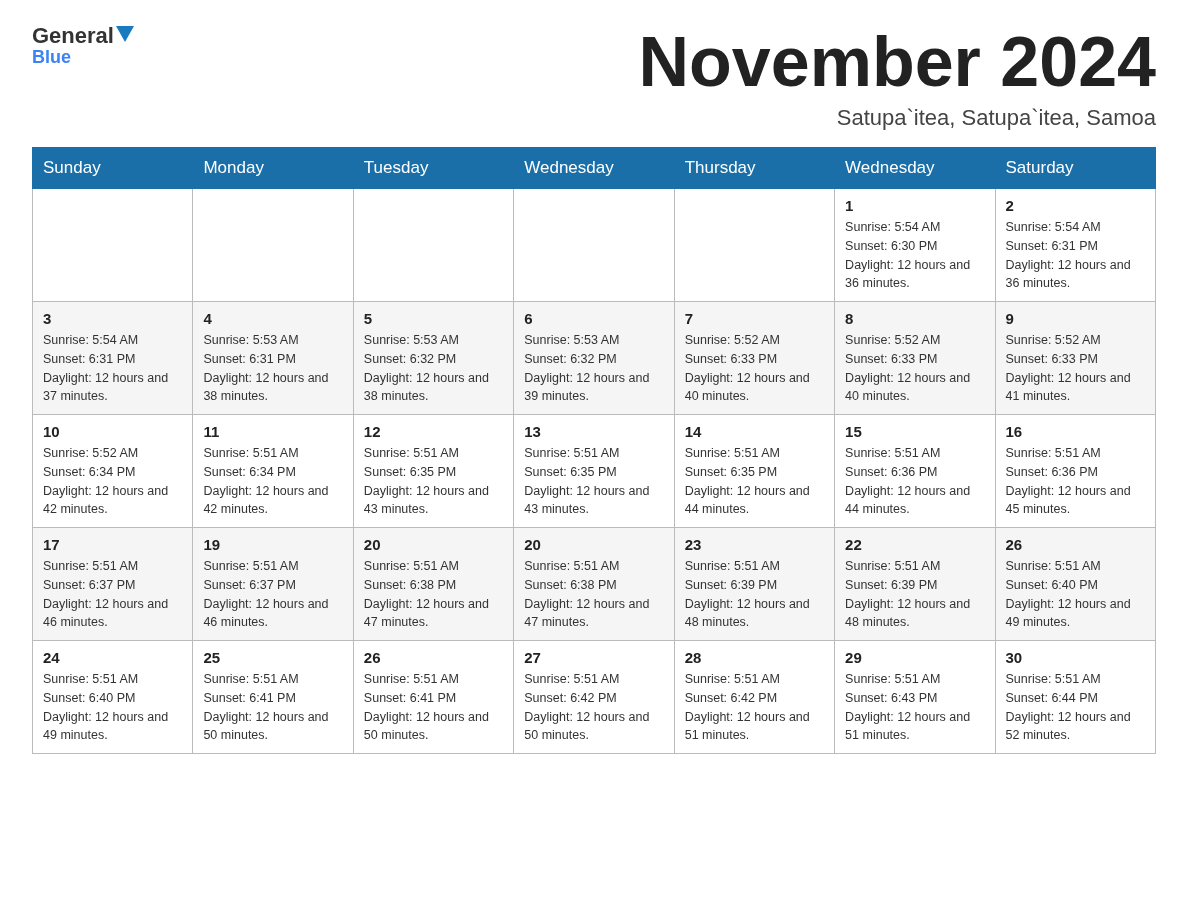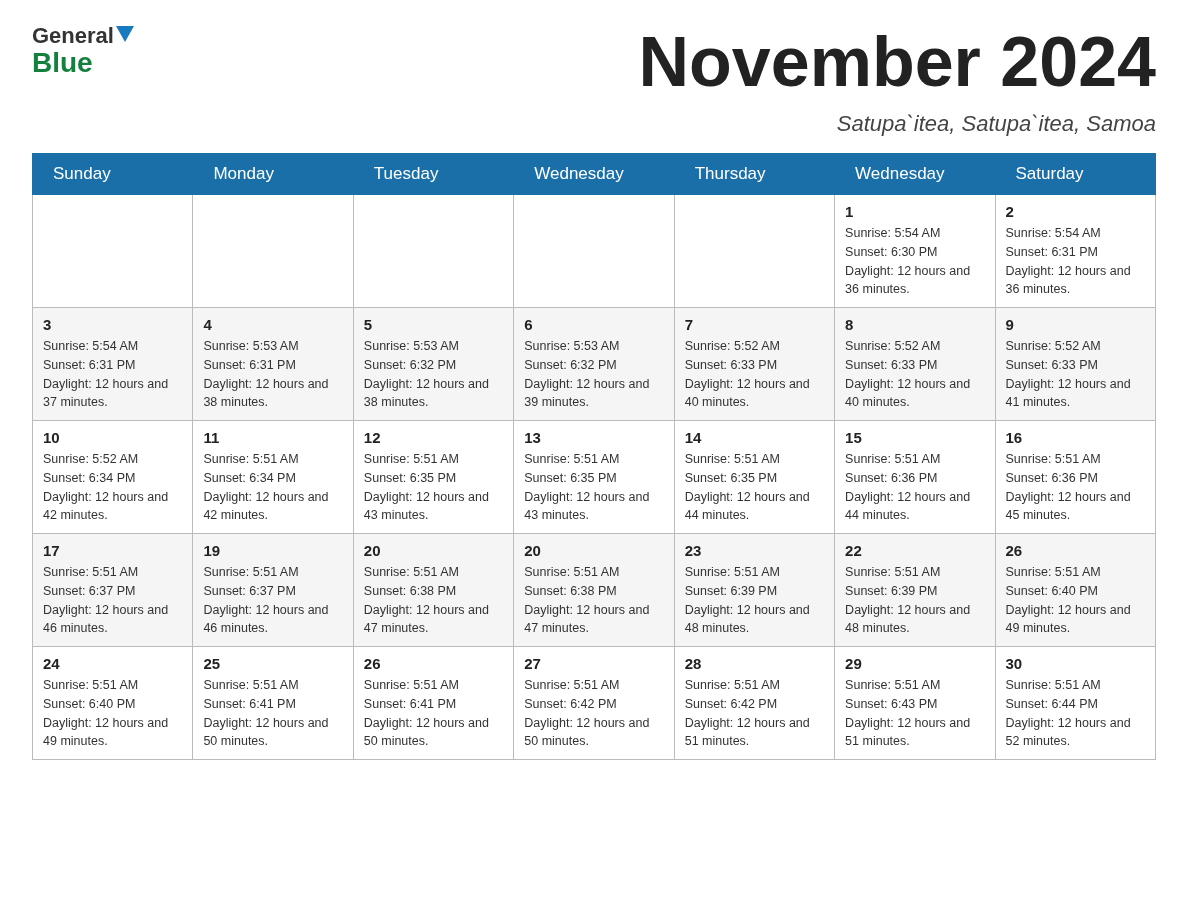--- a/index.html
+++ b/index.html
@@ -32,34 +32,33 @@
     }
     .month-title {
       font-size: 70px;
       font-weight: bold;
       color: #222;
       line-height: 1.1;
     }
     .location-title {
       font-size: 22px;
       color: #444;
-      margin-top: 10px;
-      font-style: italic;
+      margin-top: 4px;
     }
     .calendar-table {
       width: 100%;
       border-collapse: collapse;
       border: 1px solid #aaa;
     }
     .calendar-table th {
       background-color: #1a6fa8;
       color: #fff;
       font-size: 17px;
       font-weight: normal;
-      padding: 10px 20px;
+      padding: 10px 10px;
       text-align: left;
       border: 1px solid #1a6fa8;
     }
     .calendar-table td {
       vertical-align: top;
       padding: 8px 10px;
       border: 1px solid #bbb;
       width: calc(100% / 7);
       min-height: 100px;
       font-size: 13px;
@@ -97,21 +96,21 @@
 <div class="header-area">
   <div class="logo-area">
     <div style="display:flex;align-items:flex-end;">
       <span class="logo-text">General</span>
       <span style="display:inline-block;margin-left:2px;">
         <svg width="18" height="18" viewBox="0 0 18 18">
           <polygon points="0,0 18,0 9,16" fill="#1a7abf"></polygon>
         </svg>
       </span>
     </div>
-    <span class="logo-text" style="color:#15803d;font-size:28px;">Blue</span>
+    <span class="logo-text" style="color:#3b82f6;font-size:18px;">Blue</span>
   </div>
   <div class="title-area">
     <div class="month-title">November 2024</div>
     <div class="location-title">Satupa`itea, Satupa`itea, Samoa</div>
   </div>
 </div>
 
 <table class="calendar-table">
   <thead>
     <tr>

